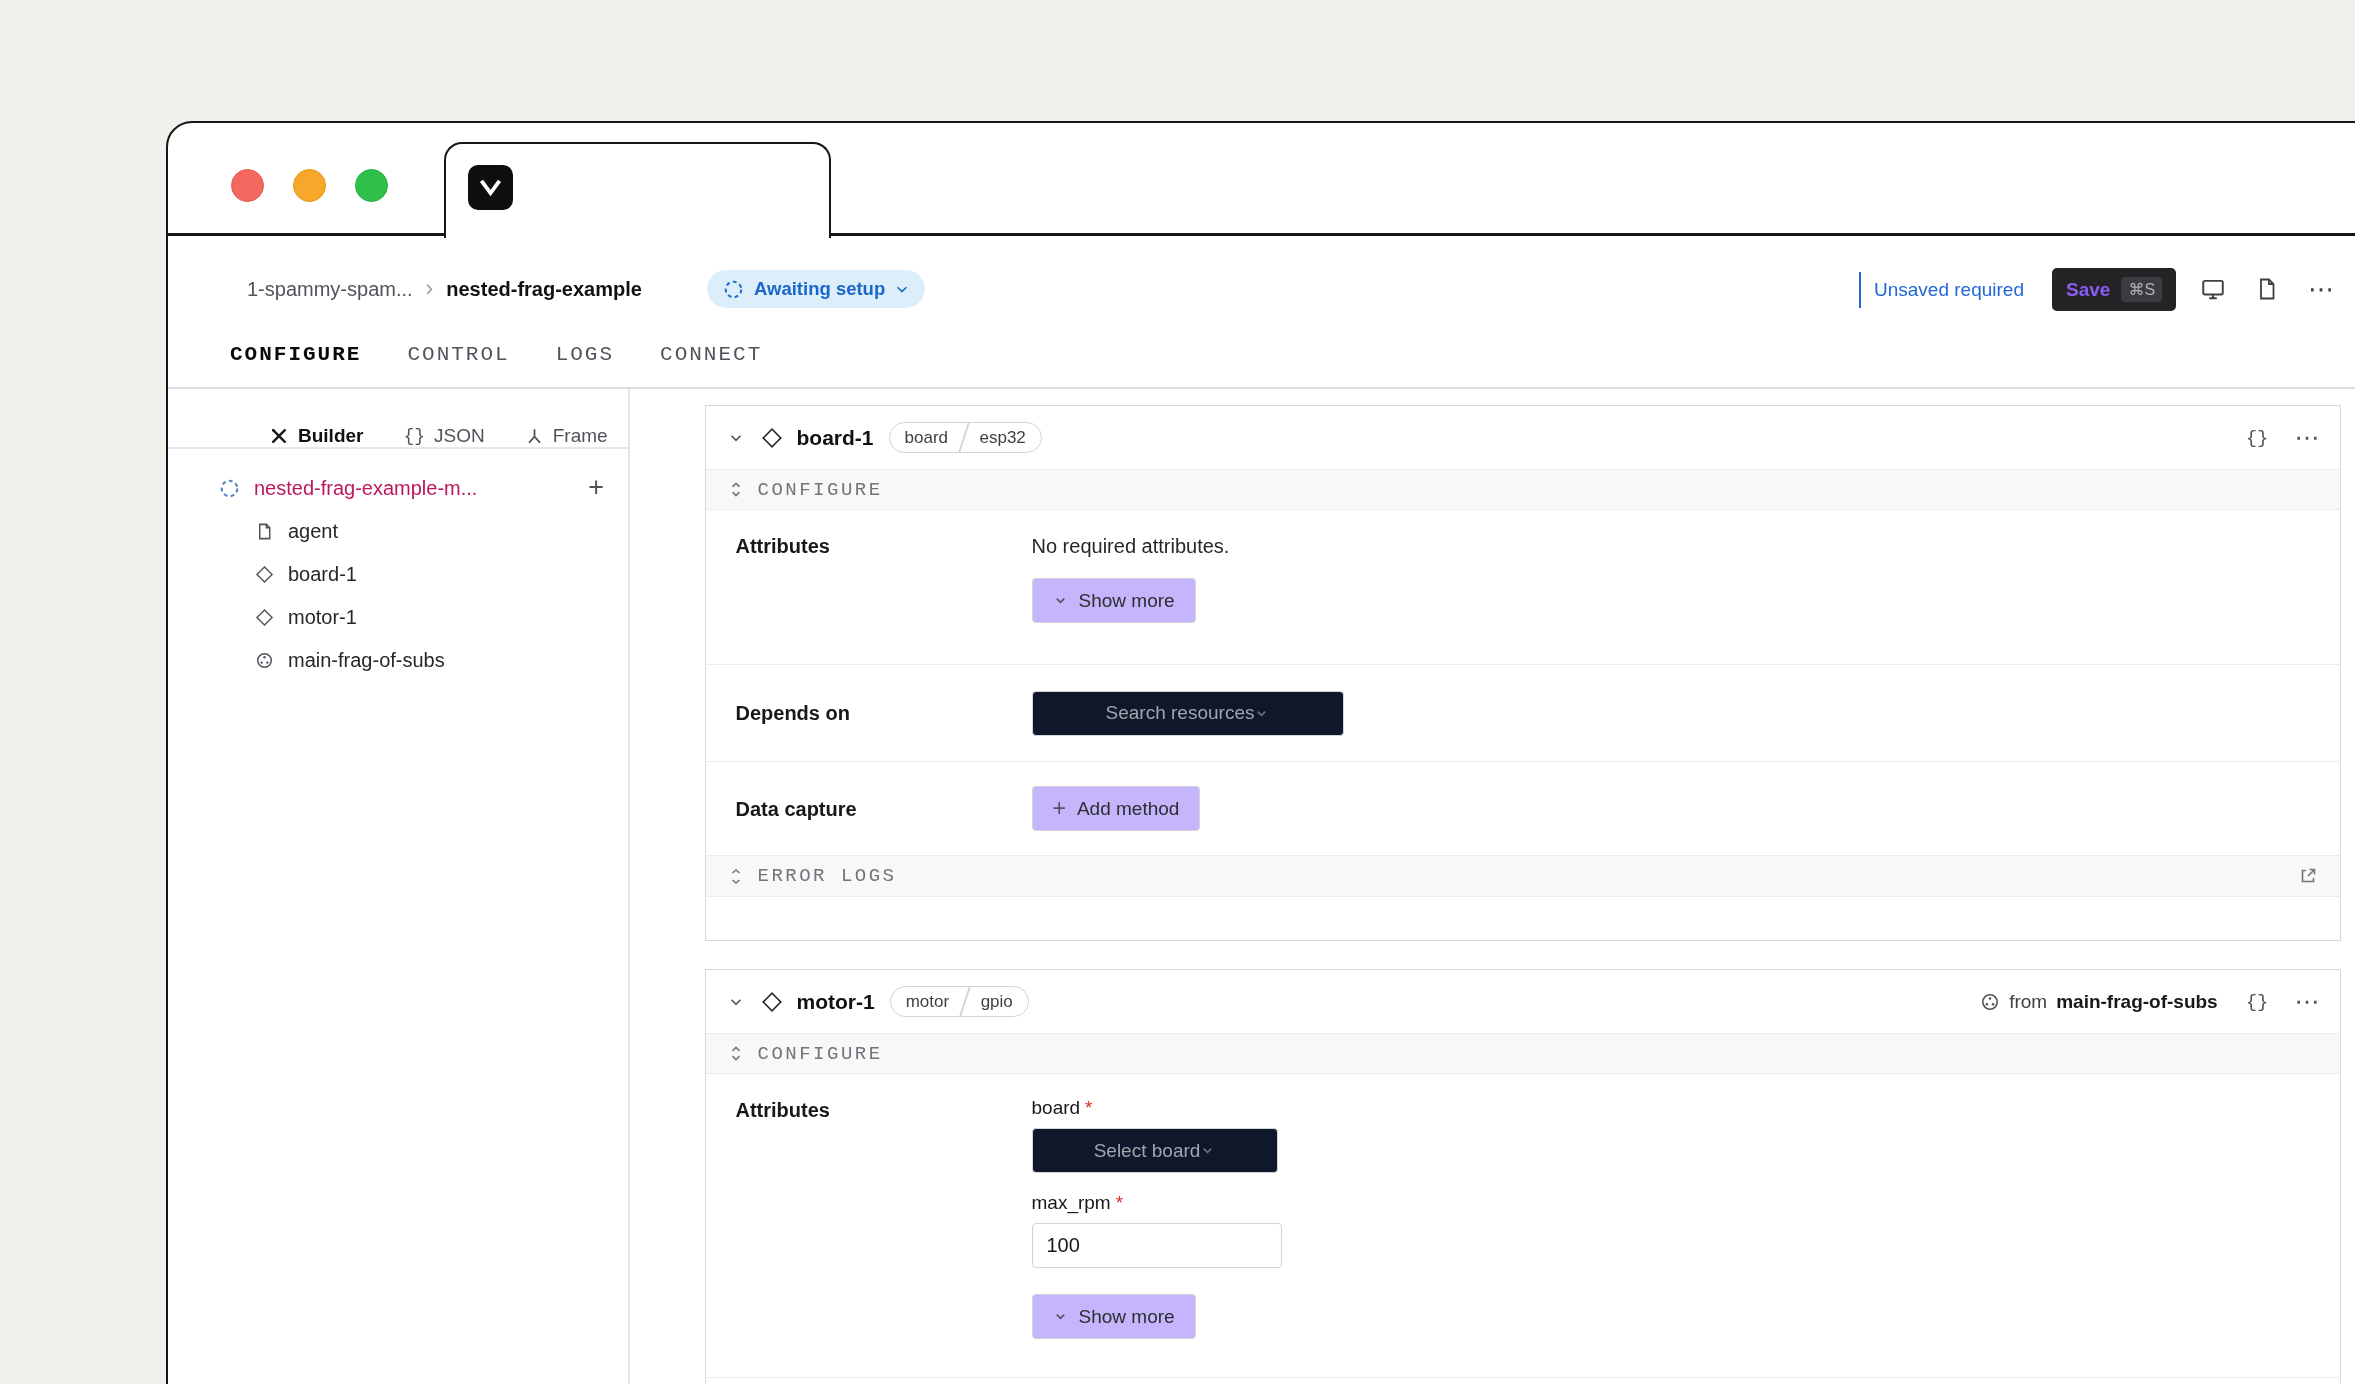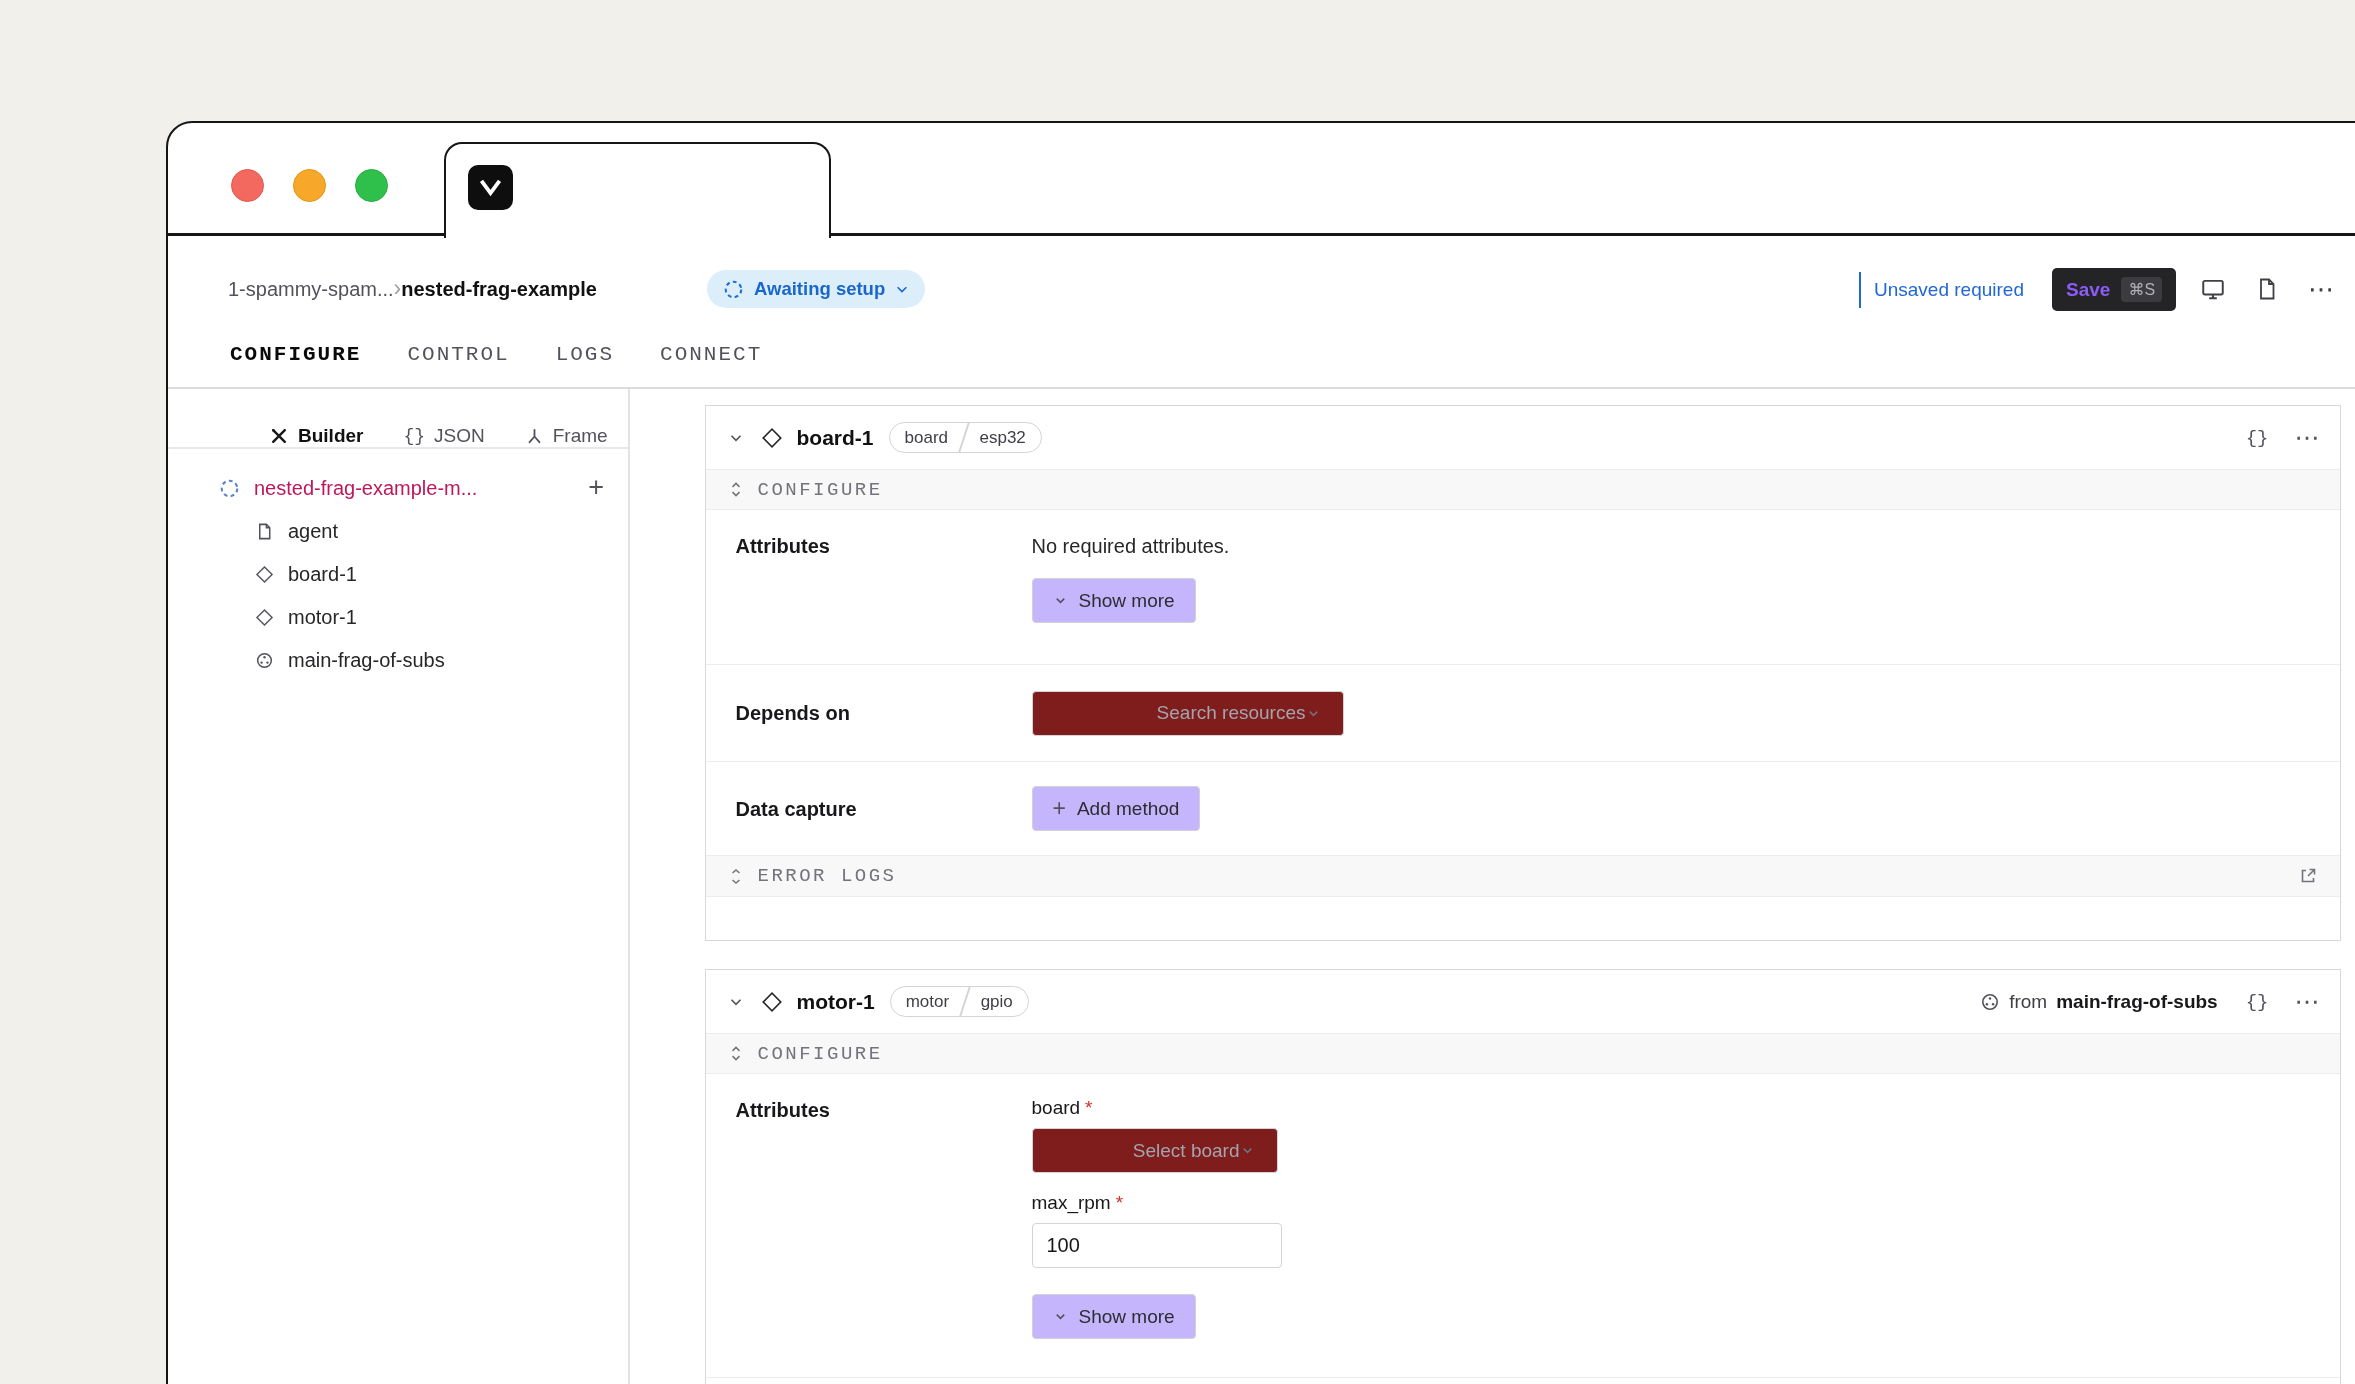--- a/index.html
+++ b/index.html
@@ -24,21 +24,21 @@
   .tabline{position:absolute;left:0;right:0;top:110px;height:2.5px;background:#161616;}
   .tab{
     position:absolute;left:276px;top:19px;width:387px;height:96px;background:#fff;
     border:2.5px solid #161616;border-bottom:none;border-radius:18px 18px 0 0;z-index:2;cursor:pointer;
   }
   .logo{
     position:absolute;left:22px;top:21px;width:45px;height:45px;background:#0e0e0e;border-radius:10px;
     display:flex;align-items:center;justify-content:center;
   }
   
-  .crumbs{position:absolute;left:60px;top:112px;height:108px;display:flex;align-items:center;font-size:20px;}
+  .crumbs{position:absolute;left:79px;top:112px;height:108px;display:flex;align-items:center;gap:13px;font-size:20px;}
   .crumb-parent{color:#52525b;cursor:pointer;}
   .crumb-sep{color:#a1a1aa;font-size:23px;padding-bottom:2px;}
   .crumb-current{font-weight:700;color:#111;}
   .badge{
     position:absolute;left:539px;top:147px;height:38px;display:flex;align-items:center;gap:10px;
     background:#ddeefb;border-radius:999px;padding:0 16px;cursor:pointer;
   }
   .badge .lbl{color:#1a67cc;font-size:18.5px;font-weight:600;text-align:right;}
   .unsaved{
     position:absolute;left:1691px;top:149px;height:36px;display:flex;align-items:center;
@@ -114,21 +114,21 @@
   .ctext{font-size:20px;color:#27272a;line-height:28px;}
   .btn{
     height:45px;display:inline-flex;align-items:center;gap:11px;border:1.5px solid #d2d2d6;border-radius:4px;
     background:#c4b5fd;padding:0 20px;font-size:19px;color:#2d2d31;font-weight:500;font-family:inherit;cursor:pointer;
   }
   .mt18{margin-top:18px;}
   .mt26{margin-top:26px;}
   .plus-ic{font-size:23px;color:#52525b;font-weight:400;line-height:1;}
   .select{
     height:45px;border:1.5px solid #d4d4d8;border-radius:4px;display:flex;align-items:center;
-    justify-content:flex-end;padding:0 22px;background:#7f1d1d;cursor:pointer;
+    justify-content:center;padding:0 22px;background:#0f172a;cursor:pointer;
   }
   .select .ph{color:#a4a4ad;font-size:19px;}
   .w312{width:312px;}
   .w246{width:246px;}
   .tinput{
     width:250px;height:45px;border:1.5px solid #d4d4d8;border-radius:4px;padding:12px 14px;
     font-size:20px;color:#18181b;font-family:inherit;background:#fff;display:block;margin-top:8px;
   }
   .fldlabel{font-size:19px;color:#18181b;display:flex;gap:5px;line-height:24px;font-weight:500;}
   .fldlabel.second{margin-top:18px;}

